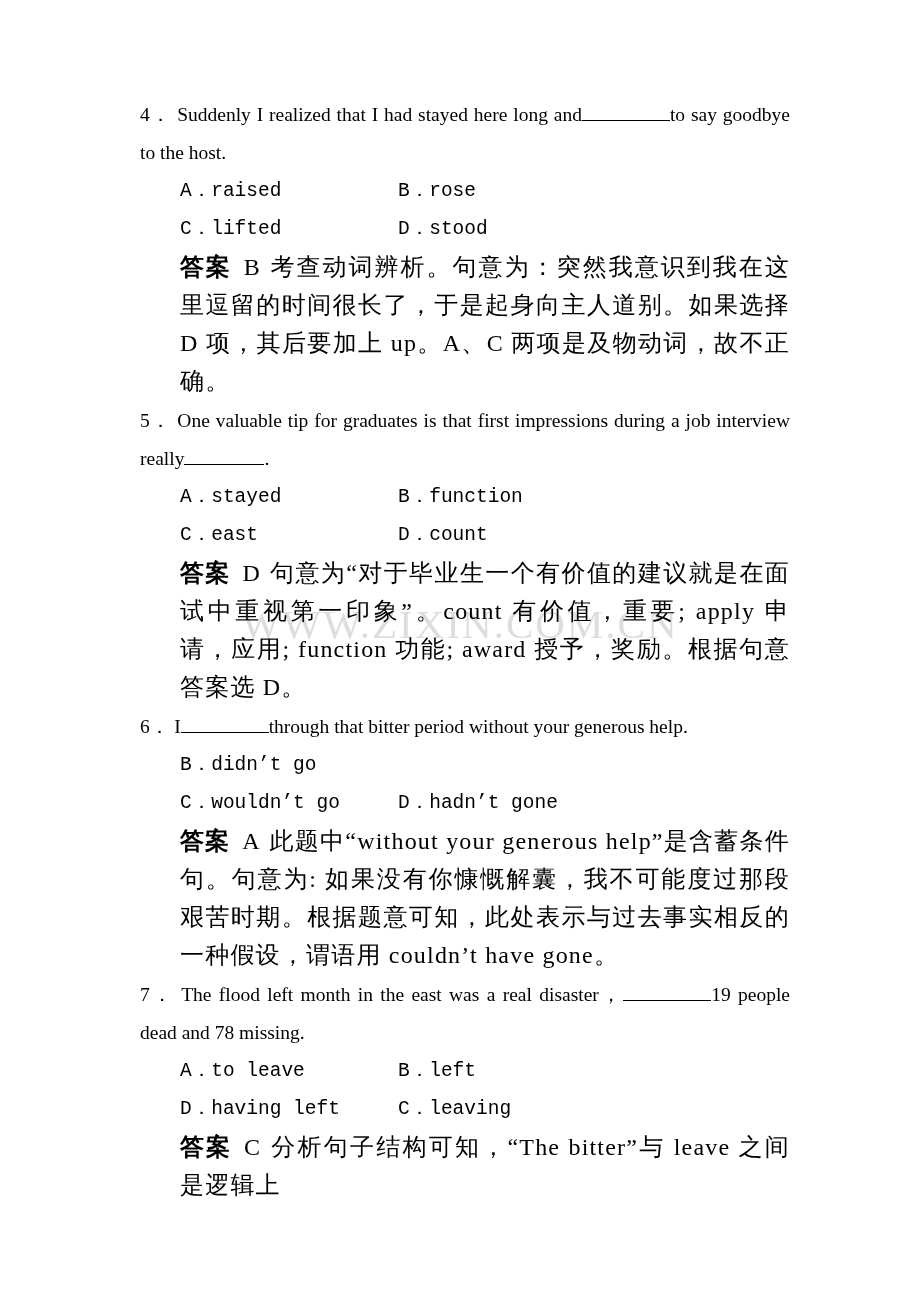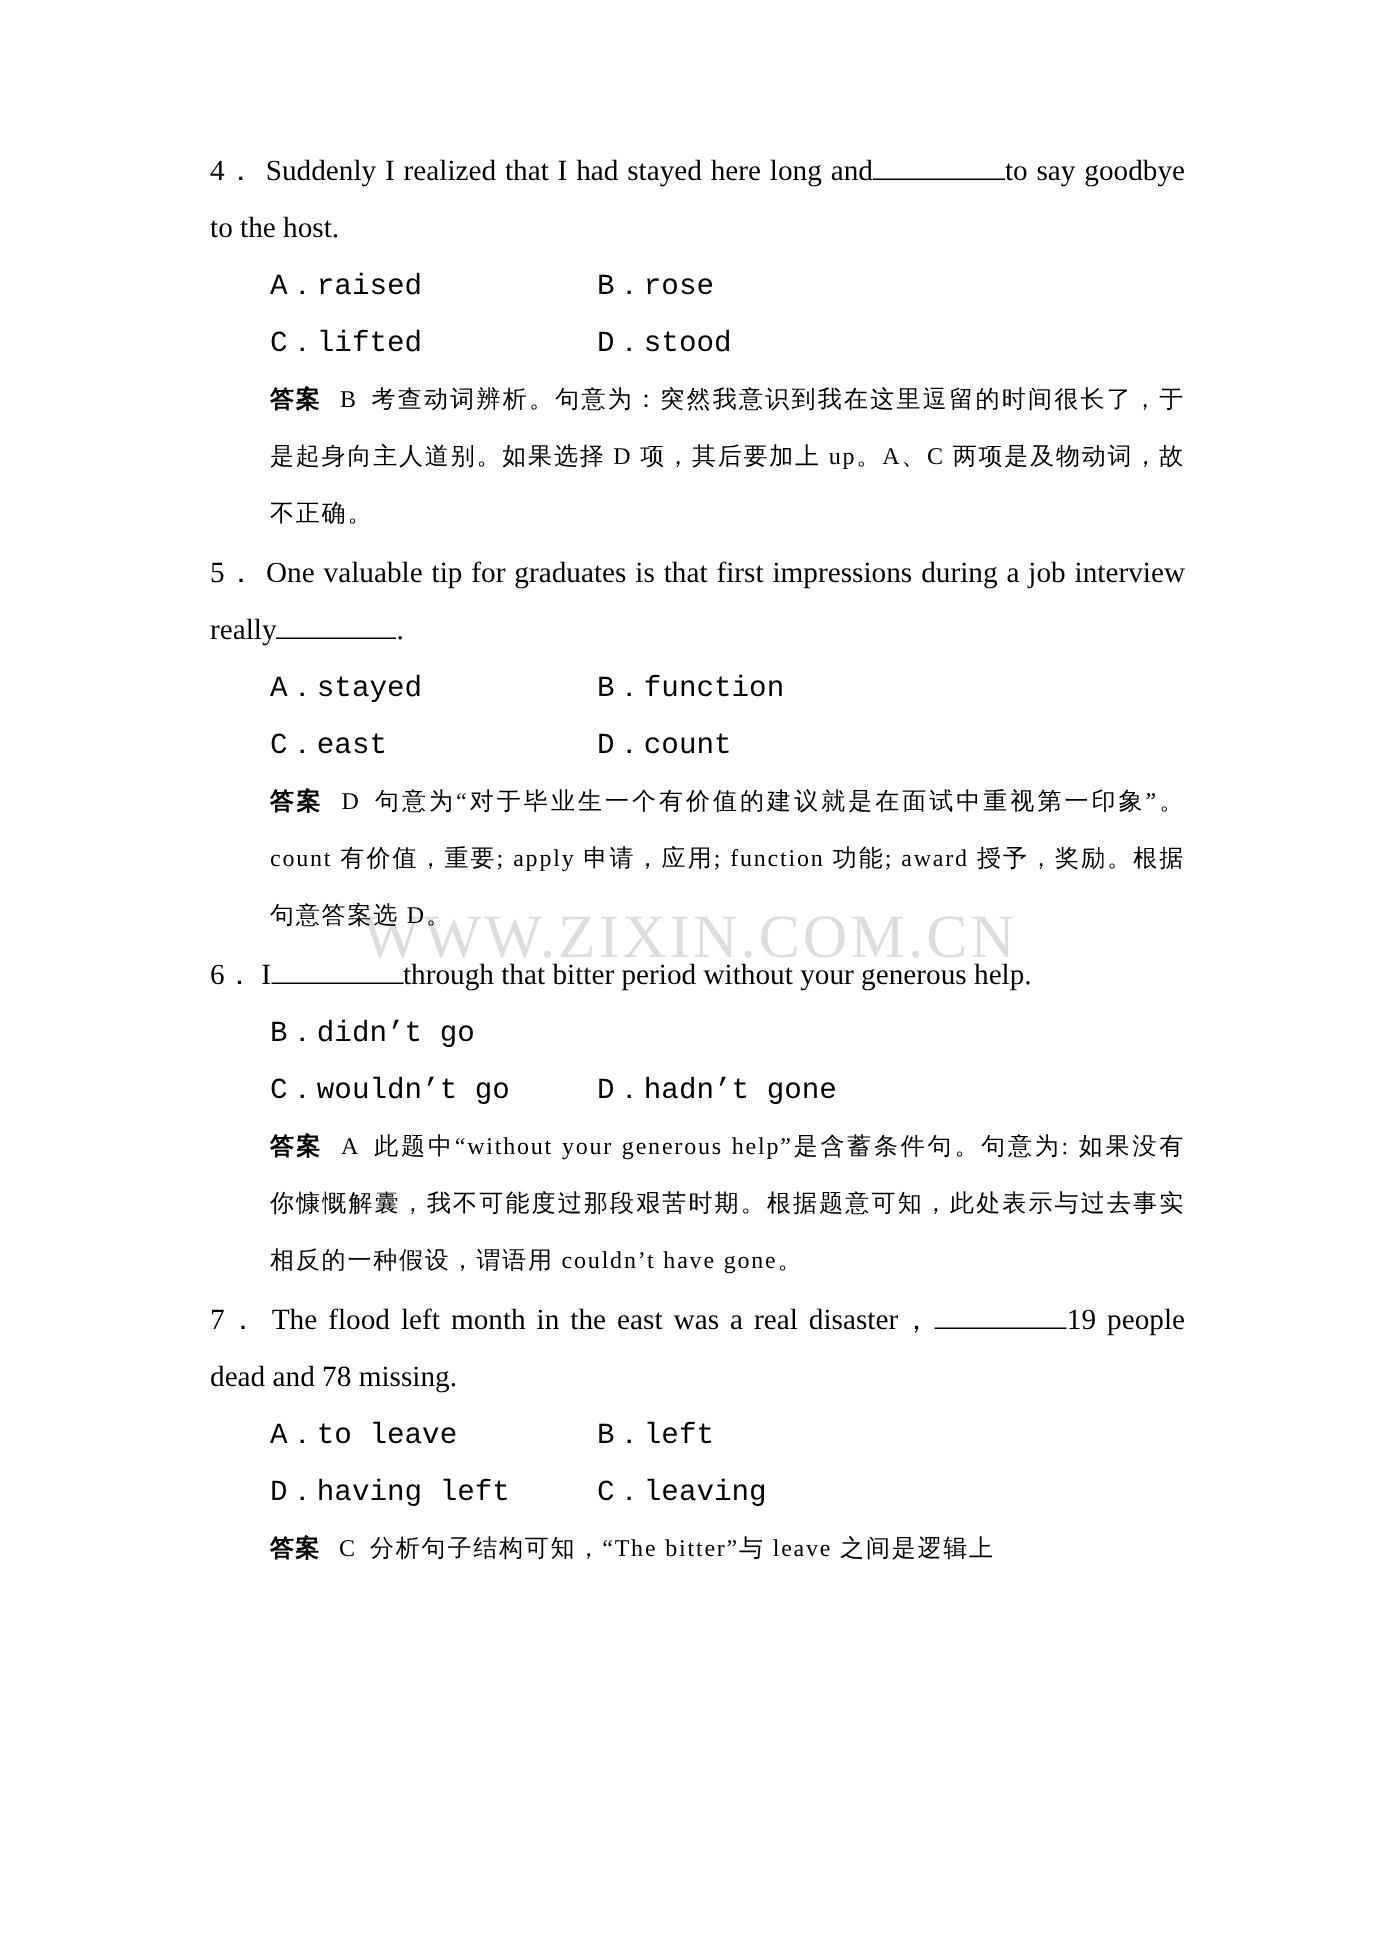--- a/index.html
+++ b/index.html
@@ -70,21 +70,21 @@
   }
   .optrow {
     display: flex;
     font-family: Liberation Mono, monospace;
   }
   .opt {
     width: 218px;
     white-space: nowrap;
   }
   .answer {
-    font-size: 16px;
+    font-size: 24px;
     line-height: 38px;
     margin-left: 40px;
     text-align: justify;
     text-justify: inter-ideograph;
   }
   .answer .lbl {
     font-weight: bold;
     font-family: "Liberation Sans", sans-serif;
     letter-spacing: 1px;
   }

